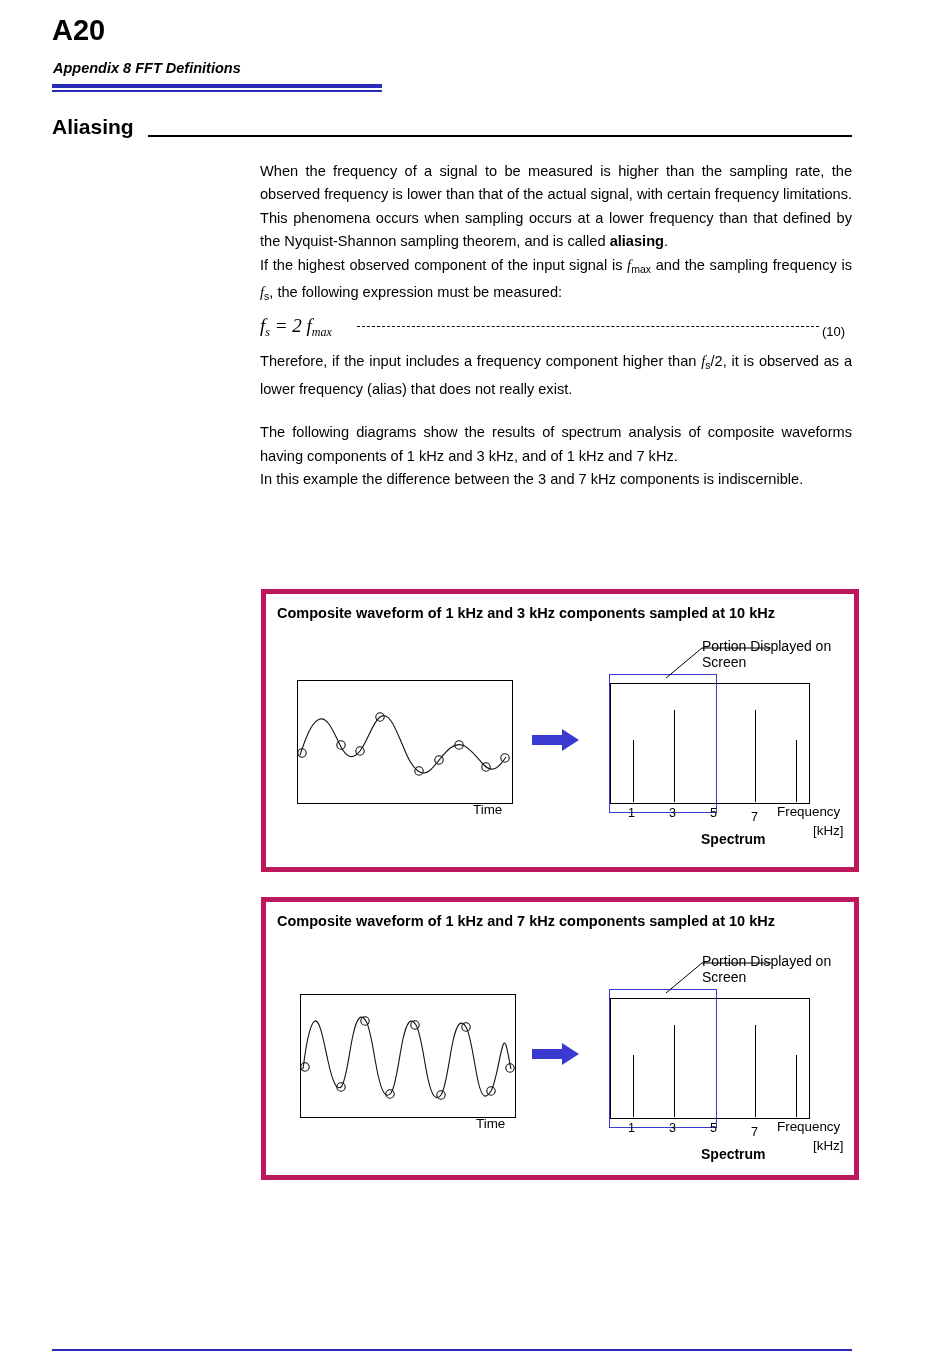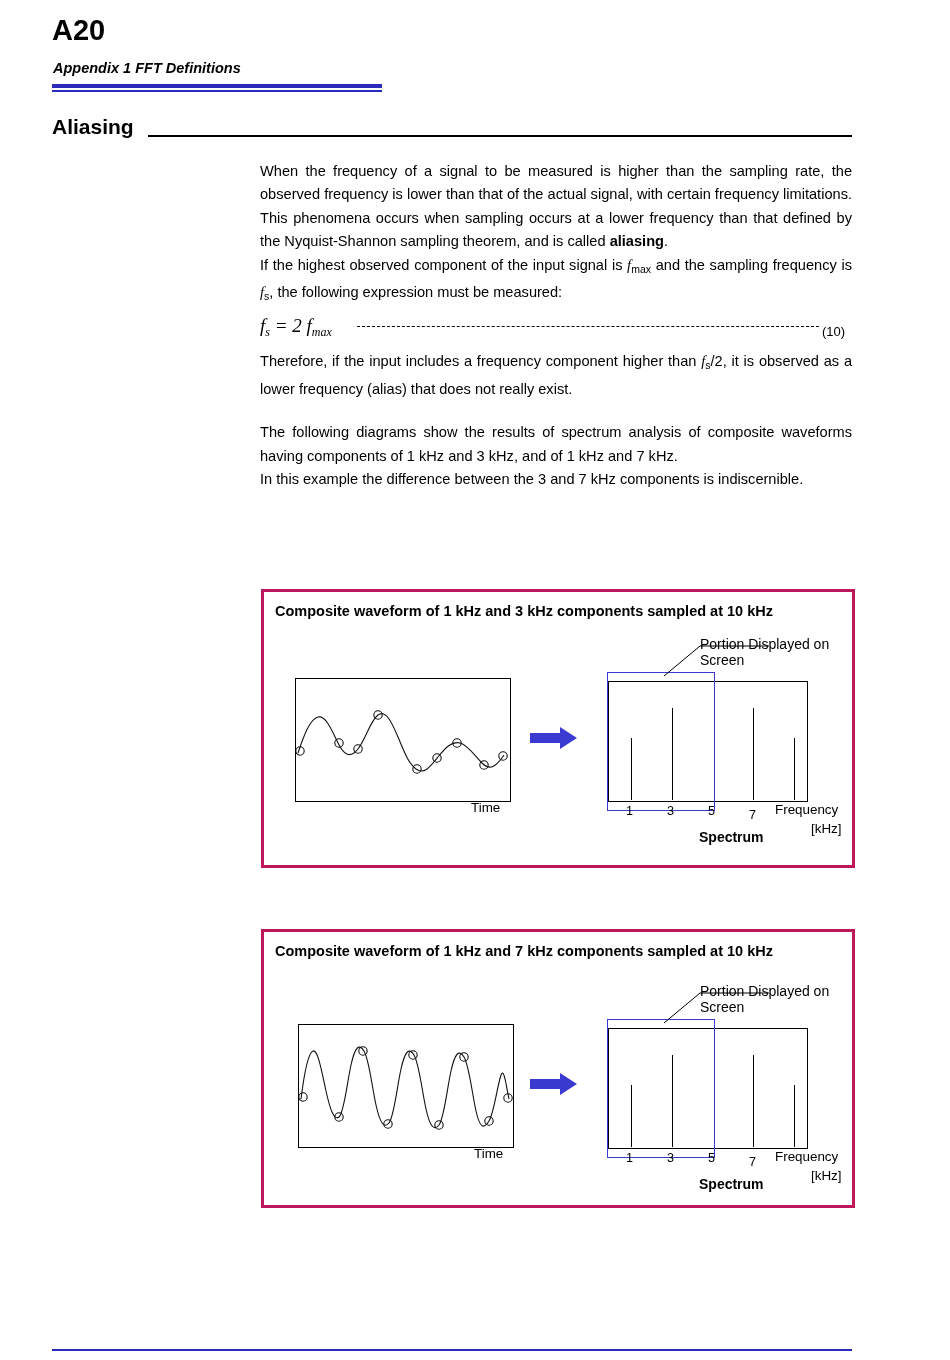--- a/index.html
+++ b/index.html
@@ -123,25 +123,25 @@
     left: 562px;
     top: 6px;
     font-size: 13px;
     font-family: "Liberation Sans", sans-serif;
     font-style: normal;
   }
 
   
   .figure {
     position: absolute;
-    border: 3px solid #be185d;
+    border: 5px solid #be185d;
     background: #fff;
   }
   .fig1 { left: 261px; top: 589px; width: 588px; height: 273px; }
-  .fig2 { left: 261px; top: 897px; width: 588px; height: 273px; margin-top: 32px; }
+  .fig2 { left: 261px; top: 897px; width: 588px; height: 273px; }
 
   .fig-caption {
     position: absolute;
     left: 11px;
     top: 11px;
     font-size: 14.5px;
     font-weight: bold;
     white-space: nowrap;
   }
 
@@ -198,21 +198,21 @@
     height: 2px;
     background: #2b2bbb;
   }
 </style>
 </head>
 <body>
 
 <div class="page">
 
   <div class="page-number">A20</div>
-  <div class="appendix-title">Appendix 1 FFT Definitions</div>
+  <div class="appendix-title">Appendix 8 FFT Definitions</div>
   <div class="header-rule-thick"></div>
   <div class="header-rule-thin"></div>
 
   <div class="section-title">Aliasing</div>
   <div class="section-rule"></div>
 
   <div class="body-col">
 
     <p class="tight p-just"><span>When the frequency of a signal to be measured is higher than the sampling rate, the observed frequency is lower than that of the actual signal, with certain frequency limitations. This phenomena occurs when sampling occurs at a lower frequency than that defined by the Nyquist-Shannon sampling theorem, and is called </span><b class="bold">aliasing</b><span>.</span></p>
 

